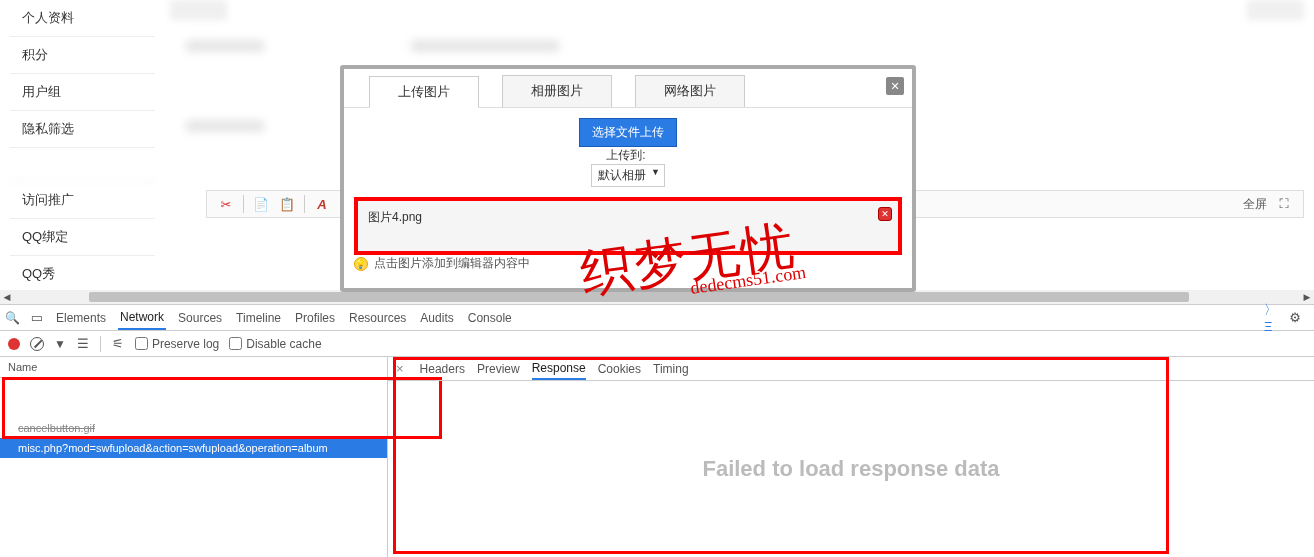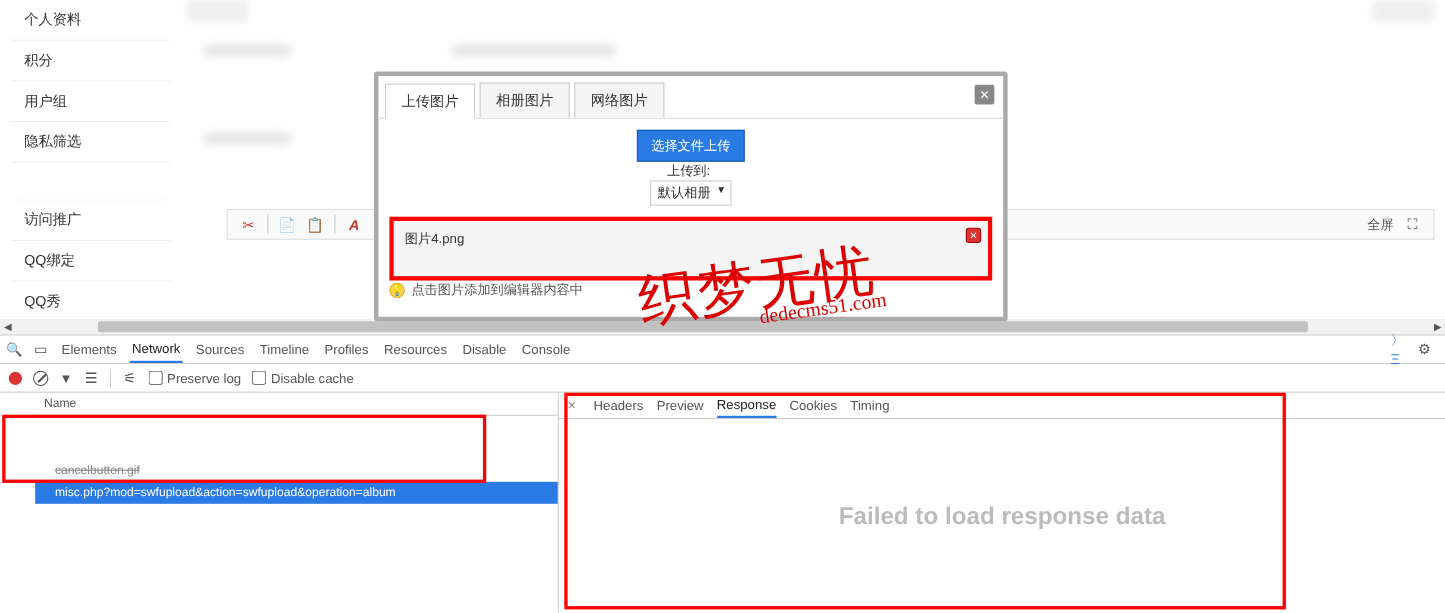--- a/index.html
+++ b/index.html
@@ -19,21 +19,21 @@
 
 .editor-toolbar { position: absolute; left: 206px; top: 190px; right: 10px; height: 28px; border: 1px solid #ddd; background: #fafafa; display: flex; align-items: center; padding: 0 6px; }
 .tb-icon { width: 18px; height: 18px; margin: 0 4px; display: inline-flex; align-items: center; justify-content: center; font-size: 13px; cursor: pointer; }
 .tb-sep { width: 1px; height: 18px; background: #ccc; margin: 0 4px; }
 .tb-spacer { flex: 1; }
 .tb-right { display: flex; align-items: center; gap: 4px; font-size: 12px; color: #555; margin-left: 36px; }
 
 
 .modal { position: absolute; left: 340px; top: 65px; width: 576px; border: 4px solid #aaa; background: #fff; border-radius: 3px; z-index: 100; }
 .modal-tabs { display: flex; border-bottom: 1px solid #ddd; padding: 6px 6px 0; position: relative; }
-.modal-tab { padding: 6px 14px; border: 1px solid #ccc; border-bottom: none; margin-right: 4px; background: #f5f5f5; font-size: 13px; cursor: pointer; }
+.modal-tab { padding: 6px 28px; border: 1px solid #ccc; border-bottom: none; margin-right: 4px; background: #f5f5f5; font-size: 13px; cursor: pointer; margin-left: 19px; }
 .modal-tab.active { background: #fff; border-bottom: 1px solid #fff; position: relative; top: 1px; }
 .modal-close { position: absolute; right: 8px; top: 8px; width: 18px; height: 18px; background: #888; color: #fff; display: flex; align-items: center; justify-content: center; font-size: 11px; cursor: pointer; border-radius:2px; }
 .modal-body { padding: 10px; }
 .upload-row { display: flex; align-items: center; margin-bottom: 10px; flex-direction: column; }
 .upload-btn { background: #2a7be4; color: #fff; padding: 5px 12px; border: 1px solid #1a5bb4; font-size: 12px; cursor: pointer; }
 .upload-spacer { flex: 1; }
 .upload-label { font-size: 12px; margin-right: 4px; }
 .upload-select { border: 1px solid #ccc; padding: 2px 18px 2px 6px; font-size: 12px; background: #fff; cursor: pointer; position: relative; }
 .upload-select::after { content: "▼"; position: absolute; right: 4px; font-size: 9px; }
 .file-box { border: 4px solid #f00; padding: 0; }
@@ -65,21 +65,21 @@
 
 .dt-toolbar { display: flex; align-items: center; height: 26px; border-bottom: 1px solid #ccc; padding: 0 8px; gap: 10px; font-size: 12px; color: #555; }
 .dt-rec { width: 12px; height: 12px; border-radius: 50%; background: #d33; cursor: pointer; }
 .dt-nocircle { width: 14px; height: 14px; border: 1.5px solid #555; border-radius: 50%; position: relative; cursor: pointer; }
 .dt-nocircle::after { content: ""; position: absolute; left: 2px; top: 5px; width: 10px; height: 1.5px; background: #555; transform: rotate(-45deg); }
 .dt-funnel { font-size: 12px; cursor: pointer; }
 .dt-chk { display: flex; align-items: center; gap: 4px; cursor: pointer; }
 .dt-chk input { margin: 0; }
 
 .dt-body { display: flex; height: calc(100% - 52px); }
-.dt-left { width: 508px; border-right: 1px solid #ccc; position: relative; padding-left: 32px; }
+.dt-left { width: 388px; border-right: 1px solid #ccc; position: relative; }
 .dt-col-head { font-size: 11px; color: #555; padding: 4px 8px; border-bottom: 1px solid #ccc; }
 .dt-req-list { position: relative; }
 .dt-req { padding: 4px 18px; font-size: 11px; cursor: pointer; white-space: nowrap; overflow: hidden; text-overflow: ellipsis; }
 .dt-req.strike { text-decoration: line-through; color: #888; margin-top: 40px; }
 .dt-req.active { background: #2a7be4; color: #fff; }
 .dt-redbox1 { position: absolute; border: 3px solid #f00; pointer-events: none; }
 
 .dt-right { flex: 1; position: relative; }
 .dt-resp-tabs { display: flex; align-items: center; height: 24px; border-bottom: 1px solid #ccc; padding: 0 8px; gap: 12px; font-size: 12px; color: #555; }
 .dt-resp-close { cursor: pointer; font-size: 13px; color: #888; margin-right: 4px; }
@@ -176,21 +176,21 @@
 <div class="devtools">
   <div class="dt-tabs">
     <span class="dt-icon mag">🔍</span>
     <span class="dt-icon">▭</span>
     <span class="dt-tab">Elements</span>
     <span class="dt-tab active">Network</span>
     <span class="dt-tab">Sources</span>
     <span class="dt-tab">Timeline</span>
     <span class="dt-tab">Profiles</span>
     <span class="dt-tab">Resources</span>
-    <span class="dt-tab">Disable</span>
+    <span class="dt-tab">Audits</span>
     <span class="dt-tab">Console</span>
     <div class="dt-icons-right">
       <span class="dt-icon" style="color:#2a7be4;">〉Ξ</span>
       <span class="dt-icon">⚙</span>
     </div>
   </div>
   <div class="dt-toolbar">
     <span class="dt-rec"></span>
     <span class="dt-nocircle"></span>
     <span class="dt-funnel">▼</span>

